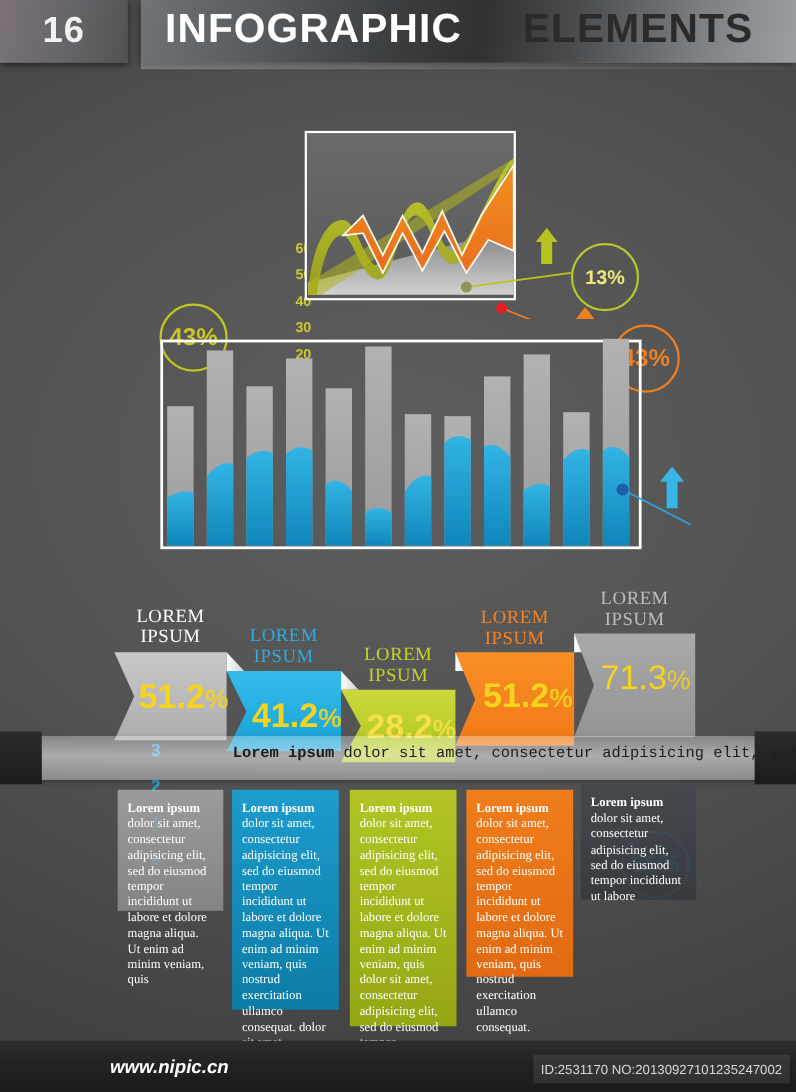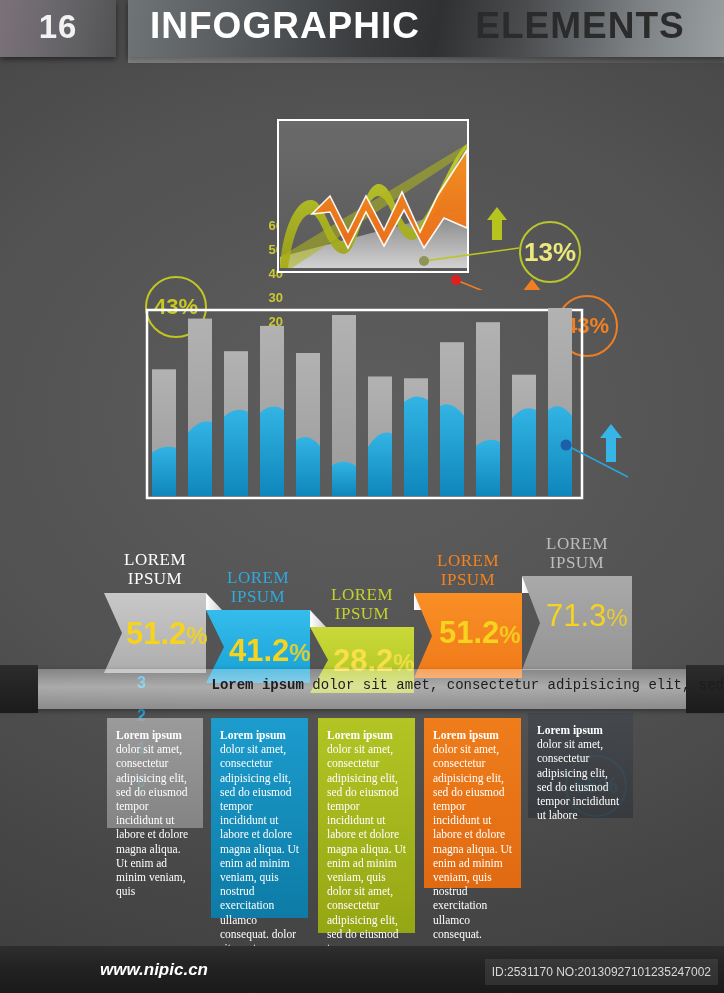--- a/index.html
+++ b/index.html
@@ -42,21 +42,21 @@
   
   .chart1{position:absolute;left:0;top:100px;width:724px;height:190px;}
   .c1-axis{position:absolute;left:255px;top:118px;width:28px;height:152px;}
   .c1-axis div{position:absolute;right:0;font-size:13px;color:#c9c932;font-weight:bold;text-align:right;}
 
   .c1-circle{
     position:absolute;border-radius:50%;display:flex;align-items:center;justify-content:center;
     font-weight:bold;
   }
   .c1-43l{left:145px;top:176px;width:58px;height:58px;border:2px solid #c0c81f;color:#c8c823;font-size:22px;}
-  .c1-13 {left:519px;top:121px;width:58px;height:58px;border:2px solid #b9c62d;color:#ece87c;font-size:26px;}
+  .c1-13 {left:519px;top:121px;width:58px;height:58px;border:2px solid #b9c62d;color:#ece87c;font-size:18px;}
   .c1-43r{left:556px;top:195px;width:58px;height:58px;border:2px solid #ef7f22;color:#f08024;font-size:22px;}
 
   
   .chart2{position:absolute;left:0;top:300px;width:724px;height:220px;}
   .c2-axis{position:absolute;left:120px;top:308px;width:26px;height:188px;}
   .c2-axis div{position:absolute;right:0;font-size:16px;color:#29a8dd;font-weight:bold;text-align:right;}
   .c2-circle{position:absolute;left:565px;top:455px;width:58px;height:58px;border:2px solid #2aa5dc;
     border-radius:50%;display:flex;align-items:center;justify-content:center;color:#2eaade;font-size:22px;font-weight:bold;}
 
   

